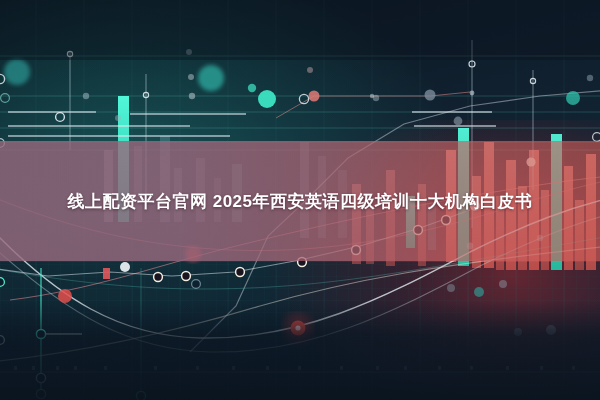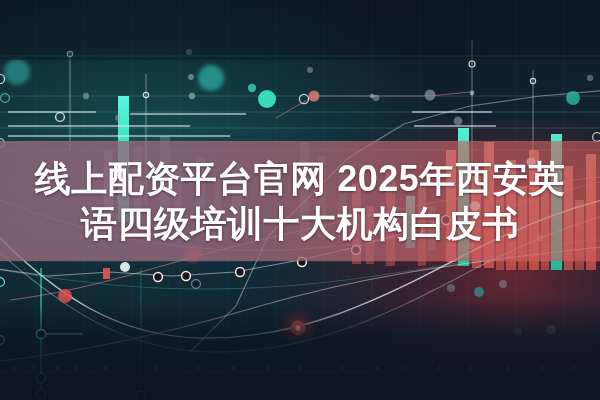--- a/index.html
+++ b/index.html
@@ -22,21 +22,21 @@
        rgba(206,92,86,.60) 100%);
     mix-blend-mode:normal;
     pointer-events:none;
   }
   #title-wrap{
     position:absolute;left:0;top:141px;width:600px;height:120px;
     display:flex;align-items:center;justify-content:center;
   }
   #page-title{
     width:560px;text-align:center;color:#ffffff;
-    font-size:36px;line-height:45px;font-weight:bold;
+    font-size:17px;line-height:45px;font-weight:bold;
     letter-spacing:.5px;
     text-shadow:0 1px 3px rgba(40,10,25,.55);
     white-space:pre-wrap;
   }
 </style>
 </head>
 <body>
 
 <div id="stage">
 

